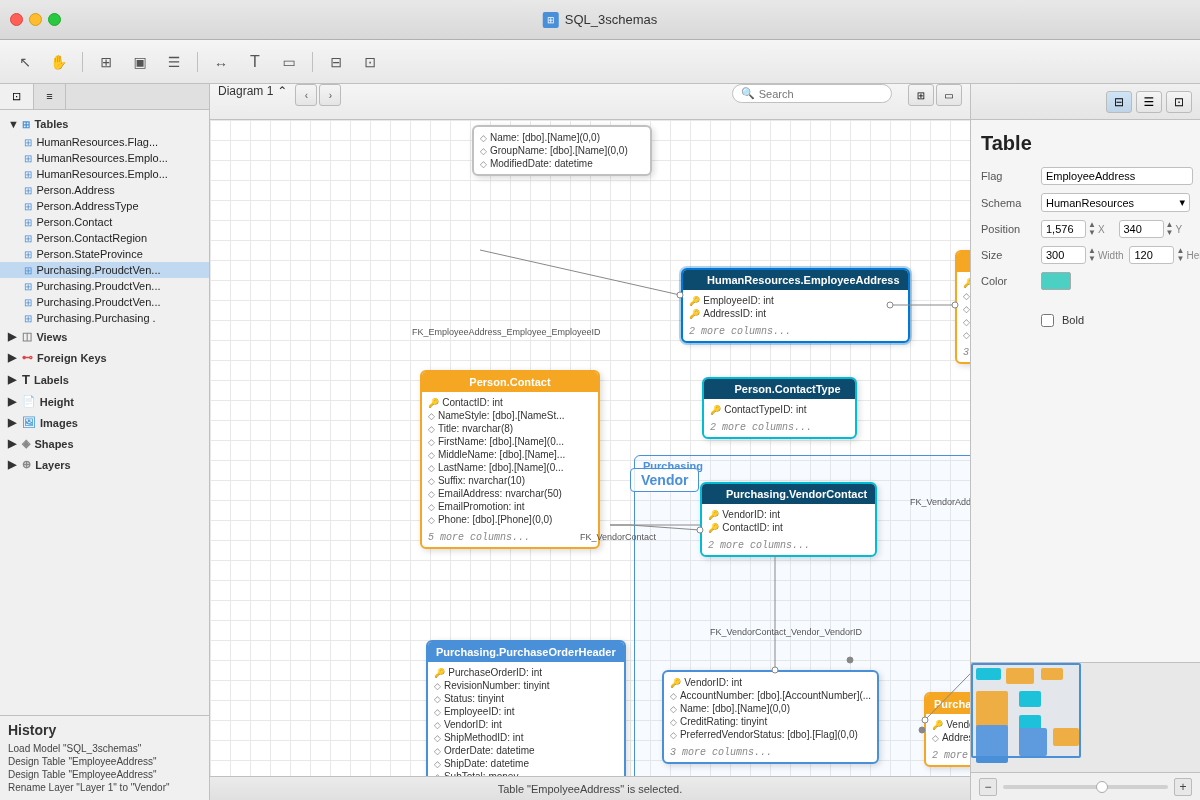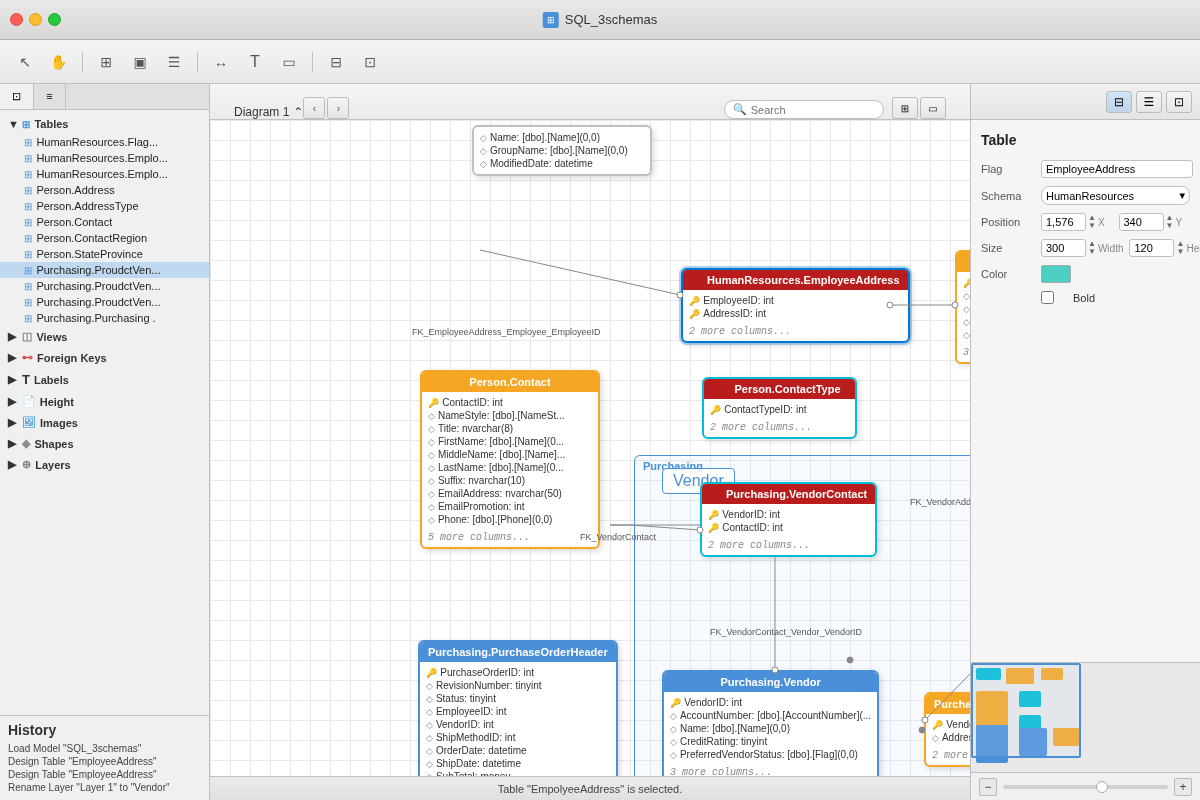--- a/index.html
+++ b/index.html
@@ -97,21 +97,21 @@
       flex: 1;
       display: flex;
       flex-direction: column;
       background: #fff;
       position: relative;
     }
     #canvas-toolbar {
       height: 36px;
       background: linear-gradient(to bottom, #f5f5f5, #ebebeb);
       border-bottom: 1px solid #c0c0c0;
-      display: flex; align-items: flex-end; padding: 0 24px; 
+      display: flex; align-items: flex-start; padding: 0 8px; gap: 8px;
     }
     .diagram-label { font-size: 12px; color: #333; font-weight: 500; display: flex; align-items: center; gap: 4px; }
     .nav-btns { display: flex; gap: 2px; }
     .nav-btn { width: 22px; height: 22px; border: 1px solid #bbb; border-radius: 3px; background: linear-gradient(to bottom,#f5f5f5,#e5e5e5); cursor: pointer; display: flex; align-items: center; justify-content: center; font-size: 10px; color: #555; }
     #search-box {
       margin-left: auto;
       display: flex; align-items: center; gap: 4px;
       border: 1px solid #c0c0c0; border-radius: 12px;
       background: white;
       padding: 2px 8px; width: 160px;
@@ -149,40 +149,40 @@
     }
     #right-tabs {
       height: 36px;
       background: linear-gradient(to bottom, #f0f0f0, #e5e5e5);
       border-bottom: 1px solid #c0c0c0;
       display: flex; align-items: center; justify-content: flex-end; padding: 0 8px; gap: 4px;
     }
     .right-tab-btn { width: 26px; height: 22px; border: 1px solid #bbb; border-radius: 3px; background: linear-gradient(to bottom,#f5f5f5,#e5e5e5); cursor: pointer; display: flex; align-items: center; justify-content: center; font-size: 12px; }
     .right-tab-btn.active { background: linear-gradient(to bottom,#d0e4f8,#c0d4e8); }
     #props-panel { padding: 12px 10px; flex: 1; overflow-y: auto; }
-    .props-title { font-size: 14px; font-weight: 600; color: #222; margin-bottom: 12px; }
+    .props-title { font-size: 20px; font-weight: 600; color: #222; margin-bottom: 12px; }
     .prop-row { display: flex; align-items: center; margin-bottom: 8px; }
     .prop-label { font-size: 11px; color: #555; width: 60px; flex-shrink: 0; }
     .prop-input {
       flex: 1; font-size: 11px; border: 1px solid #c0c0c0; border-radius: 3px;
       padding: 2px 4px; background: white; outline: none;
     }
     .prop-select {
-      flex: 1; font-size: 11px; border: 1px solid #c0c0c0; border-radius: 8px;
+      flex: 1; font-size: 11px; border: 1px solid #c0c0c0; border-radius: 3px;
       padding: 2px 4px; background: white; outline: none;
       display: flex; align-items: center; justify-content: space-between;
     }
     .prop-num-group { display: flex; gap: 6px; flex: 1; }
     .prop-num-field { display: flex; align-items: center; gap: 2px; flex: 1; }
     .prop-num-input { width: 45px; font-size: 11px; border: 1px solid #c0c0c0; border-radius: 3px; padding: 2px 4px; background: white; outline: none; }
     .prop-num-label { font-size: 10px; color: #888; }
     .num-spinners { display: flex; flex-direction: column; }
     .num-spinner { font-size: 8px; line-height: 1; cursor: pointer; color: #666; }
     .color-swatch { width: 30px; height: 18px; border: 1px solid #aaa; border-radius: 2px; background: #4dd0c4; }
-    .bold-checkbox { display: flex; align-items: center; gap: 19px; }
+    .bold-checkbox { display: flex; align-items: flex-start; gap: 8px; margin-top: 16px; }
     .prop-checkbox { width: 13px; height: 13px; }
     .bold-label { font-size: 11px; color: #333; }
 
     
     #minimap {
       height: 110px;
       border-top: 1px solid #c0c0c0;
       background: #e8e8e8;
       position: relative;
       overflow: hidden;
@@ -221,21 +221,21 @@
     }
     .db-table-body { padding: 4px 6px; }
     .db-table-row { display: flex; align-items: center; gap: 3px; padding: 1px 0; font-size: 10px; color: #333; white-space: nowrap; }
     .field-icon { font-size: 9px; flex-shrink: 0; }
     .key-icon { color: #d4a017; }
     .diamond-icon { color: #888; }
     .more-cols { font-style: italic; color: #888; font-size: 10px; padding: 2px 6px 4px; font-family: Liberation Mono, monospace; }
 
     
     .table-cyan { border-color: #00bcd4; }
-    .table-cyan .db-table-header { background: #b91c1c; color: white; padding-left: 24px; }
+    .table-cyan .db-table-header { background: #0c4a6e; color: white; padding-left: 24px; }
     .table-yellow { border-color: #f5a623; }
     .table-yellow .db-table-header { background: #f5a623; color: white; }
     .table-blue { border-color: #4a90d9; }
     .table-blue .db-table-header { background: #4a90d9; color: white; }
     .table-selected { border-color: #0078d4; box-shadow: 0 0 0 2px rgba(0,120,212,0.3), 2px 2px 6px rgba(0,0,0,0.15); }
 
     
     .group-box {
       position: absolute;
       border: 1.5px solid #4a90d9;
@@ -465,49 +465,48 @@
         <div class="db-table-body">
           <div class="db-table-row"><span class="field-icon key-icon">🔑</span> ContactTypeID: int</div>
         </div>
         <div class="more-cols">2 more columns...</div>
       </div>
 
       <div class="group-box" style="left:424px;top:335px;width:530px;height:420px;">
         <div class="group-label">Purchasing</div>
       </div>
 
-      <div style="position:absolute;left:452px;top:348px;border:1.5px solid #4a90d9;border-radius:4px;padding:3px 10px;background:rgba(255,255,255,0.8);font-size:16px;font-weight:400;color:#4a90d9;">Vendor</div>
+      <div style="position:absolute;left:420px;top:348px;border:1.5px solid #4a90d9;border-radius:4px;padding:3px 10px;background:rgba(255,255,255,0.8);font-size:14px;font-weight:700;color:#4a90d9;">Vendor</div>
 
       <div class="db-table table-cyan" style="left:490px;top:362px;min-width:160px;">
         <div class="db-table-header">Purchasing.VendorContact</div>
         <div class="db-table-body">
           <div class="db-table-row"><span class="field-icon key-icon">🔑</span> VendorID: int</div>
           <div class="db-table-row"><span class="field-icon key-icon">🔑</span> ContactID: int</div>
         </div>
         <div class="more-cols">2 more columns...</div>
       </div>
 
-      <div class="db-table table-blue" style="left:208px;top:520px;min-width:175px;">
+      <div class="db-table table-blue" style="left:216px;top:520px;min-width:175px;">
         <div class="db-table-header">Purchasing.PurchaseOrderHeader</div>
         <div class="db-table-body">
           <div class="db-table-row"><span class="field-icon key-icon">🔑</span> PurchaseOrderID: int</div>
           <div class="db-table-row"><span class="field-icon diamond-icon">◇</span> RevisionNumber: tinyint</div>
           <div class="db-table-row"><span class="field-icon diamond-icon">◇</span> Status: tinyint</div>
           <div class="db-table-row"><span class="field-icon diamond-icon">◇</span> EmployeeID: int</div>
           <div class="db-table-row"><span class="field-icon diamond-icon">◇</span> VendorID: int</div>
           <div class="db-table-row"><span class="field-icon diamond-icon">◇</span> ShipMethodID: int</div>
           <div class="db-table-row"><span class="field-icon diamond-icon">◇</span> OrderDate: datetime</div>
           <div class="db-table-row"><span class="field-icon diamond-icon">◇</span> ShipDate: datetime</div>
           <div class="db-table-row"><span class="field-icon diamond-icon">◇</span> SubTotal: money</div>
         </div>
 
       </div>
 
       <div class="db-table table-blue" style="left:452px;top:550px;min-width:180px;">
-        <div class="db-table-header">Purchasing.Vendor</div>
         <div class="db-table-body">
           <div class="db-table-row"><span class="field-icon key-icon">🔑</span> VendorID: int</div>
           <div class="db-table-row"><span class="field-icon diamond-icon">◇</span> AccountNumber: [dbo].[AccountNumber](...</div>
           <div class="db-table-row"><span class="field-icon diamond-icon">◇</span> Name: [dbo].[Name](0,0)</div>
           <div class="db-table-row"><span class="field-icon diamond-icon">◇</span> CreditRating: tinyint</div>
           <div class="db-table-row"><span class="field-icon diamond-icon">◇</span> PreferredVendorStatus: [dbo].[Flag](0,0)</div>
         </div>
         <div class="more-cols">3 more columns...</div>
       </div>
 

